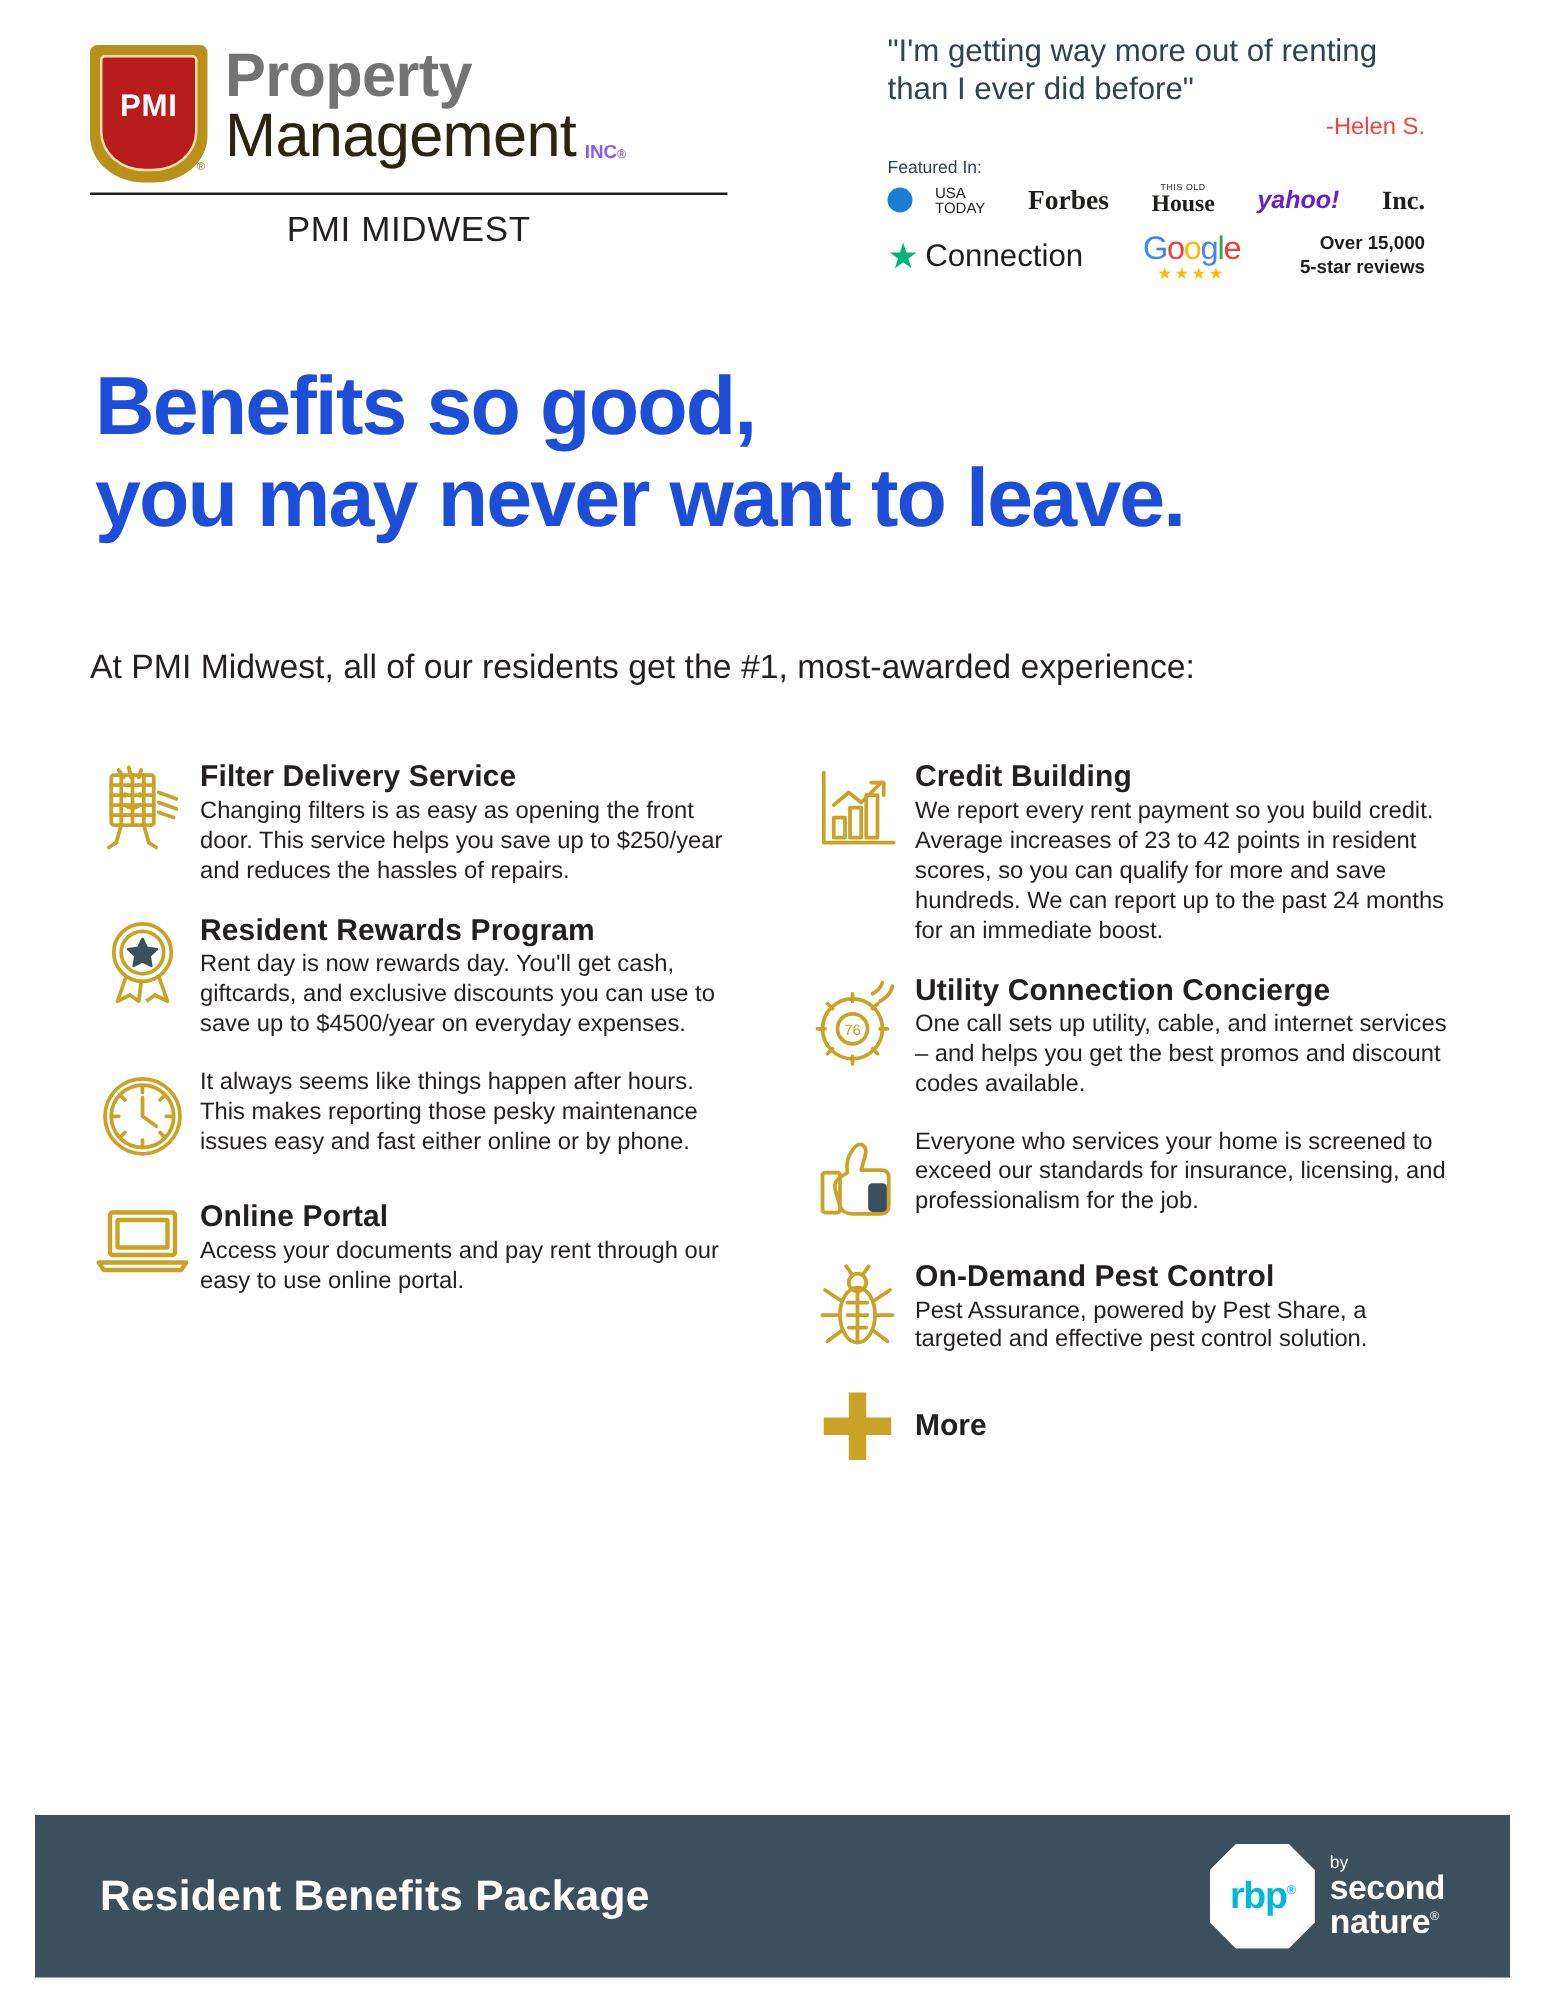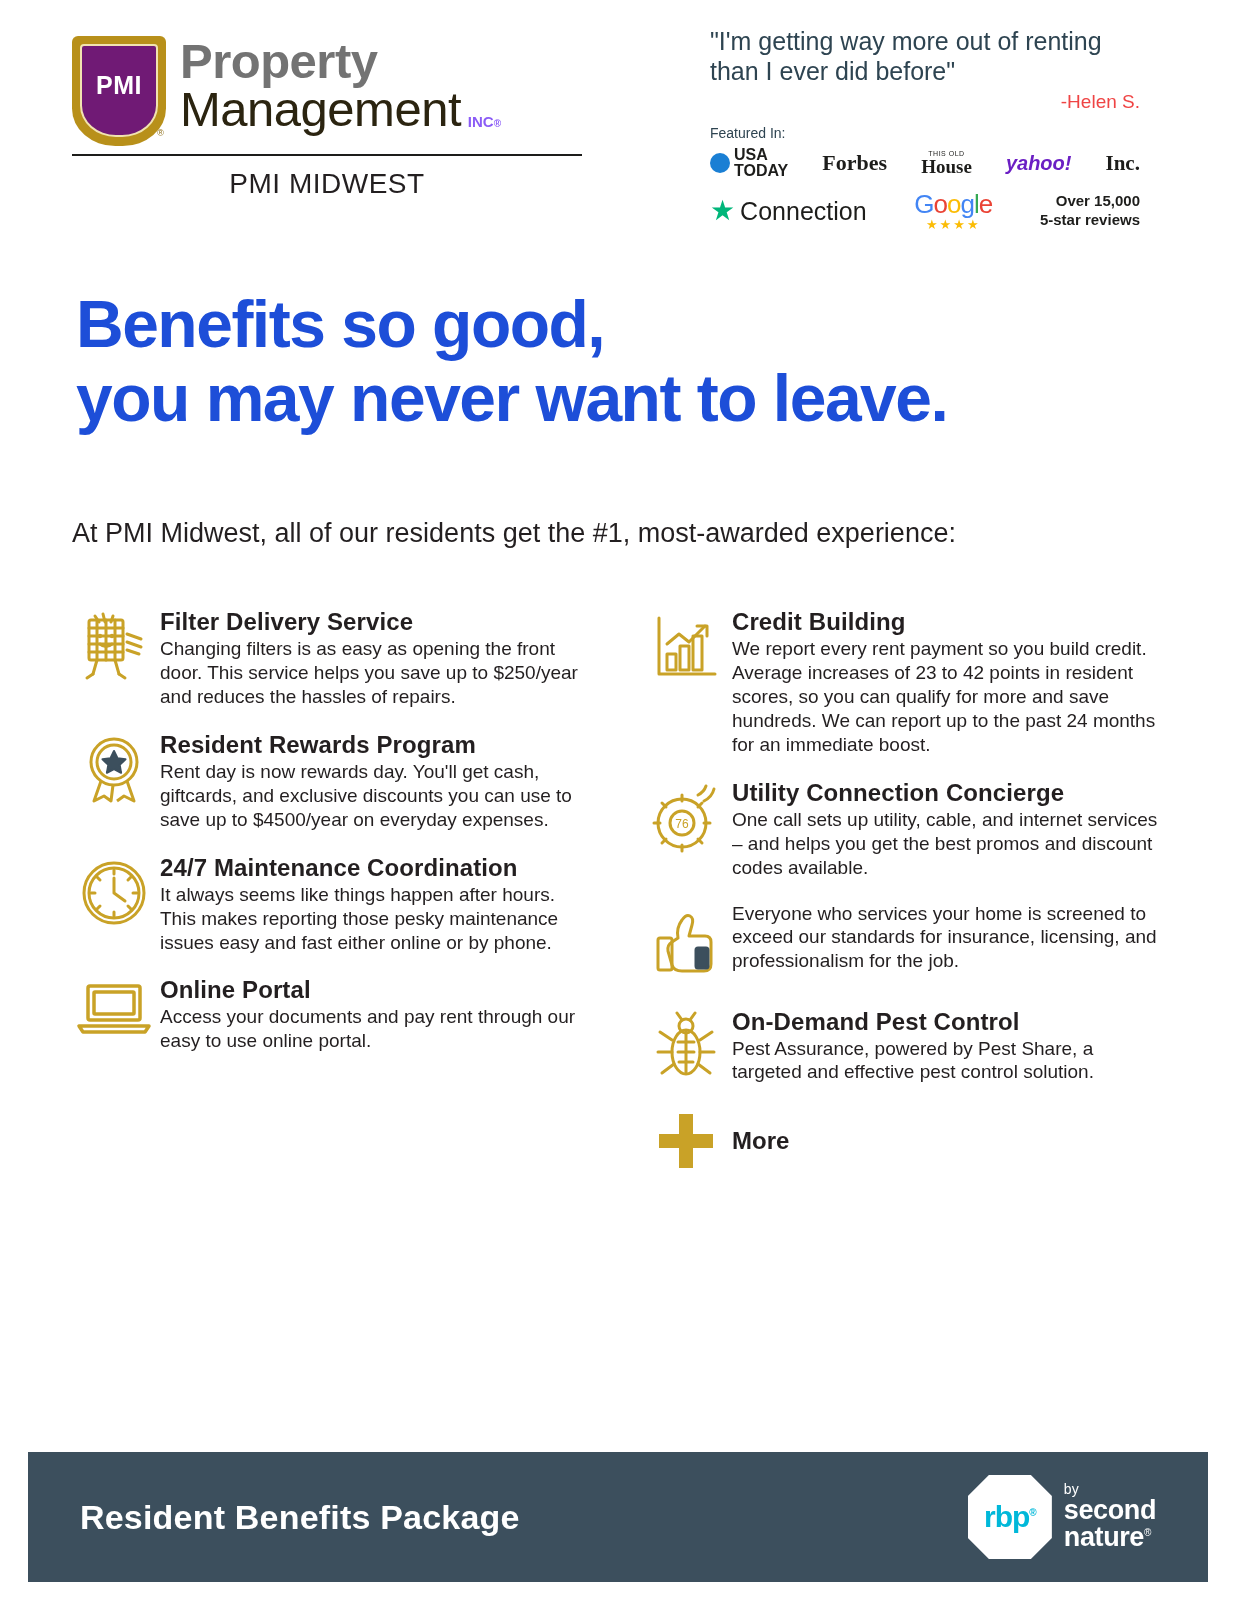--- a/index.html
+++ b/index.html
@@ -44,21 +44,21 @@
   }
   .pmi-shield .shield-outer {
     position: absolute;
     inset: 0;
     background: #b8901a;
     border-radius: 6px 6px 46% 46% / 6px 6px 34% 34%;
   }
   .pmi-shield .shield-inner {
     position: absolute;
     left: 8px; right: 8px; top: 8px; bottom: 9px;
-    background: #701a75;
+    background: #b91c1c;
     border-radius: 4px 4px 46% 46% / 4px 4px 34% 34%;
     border: 2px solid #f1e3b0;
     display: flex;
     align-items: center;
     justify-content: center;
   }
   .pmi-shield .shield-text {
     color: #ffffff;
     font-weight: bold;
     font-size: 25px;
@@ -149,24 +149,25 @@
   .usa-today {
     display: flex;
     align-items: center;
     gap: 4px;
   }
   .usa-dot {
     width: 20px; height: 20px; border-radius: 50%;
     background: #1a7fd4;
   }
   .usa-text {
-    font-size: 16px;
-    font-weight: bold;
+    font-size: 12px;
+    font-weight: normal;
     line-height: 1.0;
     color: #1d1d1b;
+    margin-left: 14px;
   }
   .forbes {
     font-family: "Liberation Serif", serif;
     font-weight: bold;
     font-size: 22px;
     color: #1d1d1b;
   }
   .thishouse {
     text-align: center;
     line-height: 1;
@@ -492,21 +493,20 @@
             <g stroke="#c9a227" stroke-width="3" fill="none" stroke-linecap="round">
               <circle cx="37" cy="37" r="30"></circle>
               <circle cx="37" cy="37" r="25"></circle>
               <path d="M37 37 l0 -15 M37 37 l11 8"></path>
               <path d="M37 14 v4 M37 56 v4 M14 37 h4 M56 37 h4"></path>
               <path d="M20 21 l3 3 M54 21 l-3 3 M20 53 l3-3 M54 53 l-3-3"></path>
             </g>
           </svg>
         </div>
         <div class="txt">
-          <h3>24/7 Maintenance Coordination</h3>
           <p>It always seems like things happen after hours. This makes reporting those pesky maintenance issues easy and fast either online or by phone.</p>
         </div>
       </div>
 
       <div class="benefit">
         <div class="ico">
           <svg width="78" height="62" viewBox="0 0 78 62">
             <g stroke="#c9a227" stroke-width="3.5" fill="none" stroke-linejoin="round">
               <rect x="13" y="8" width="52" height="34" rx="2"></rect>
               <rect x="19" y="14" width="40" height="22" rx="1"></rect>

